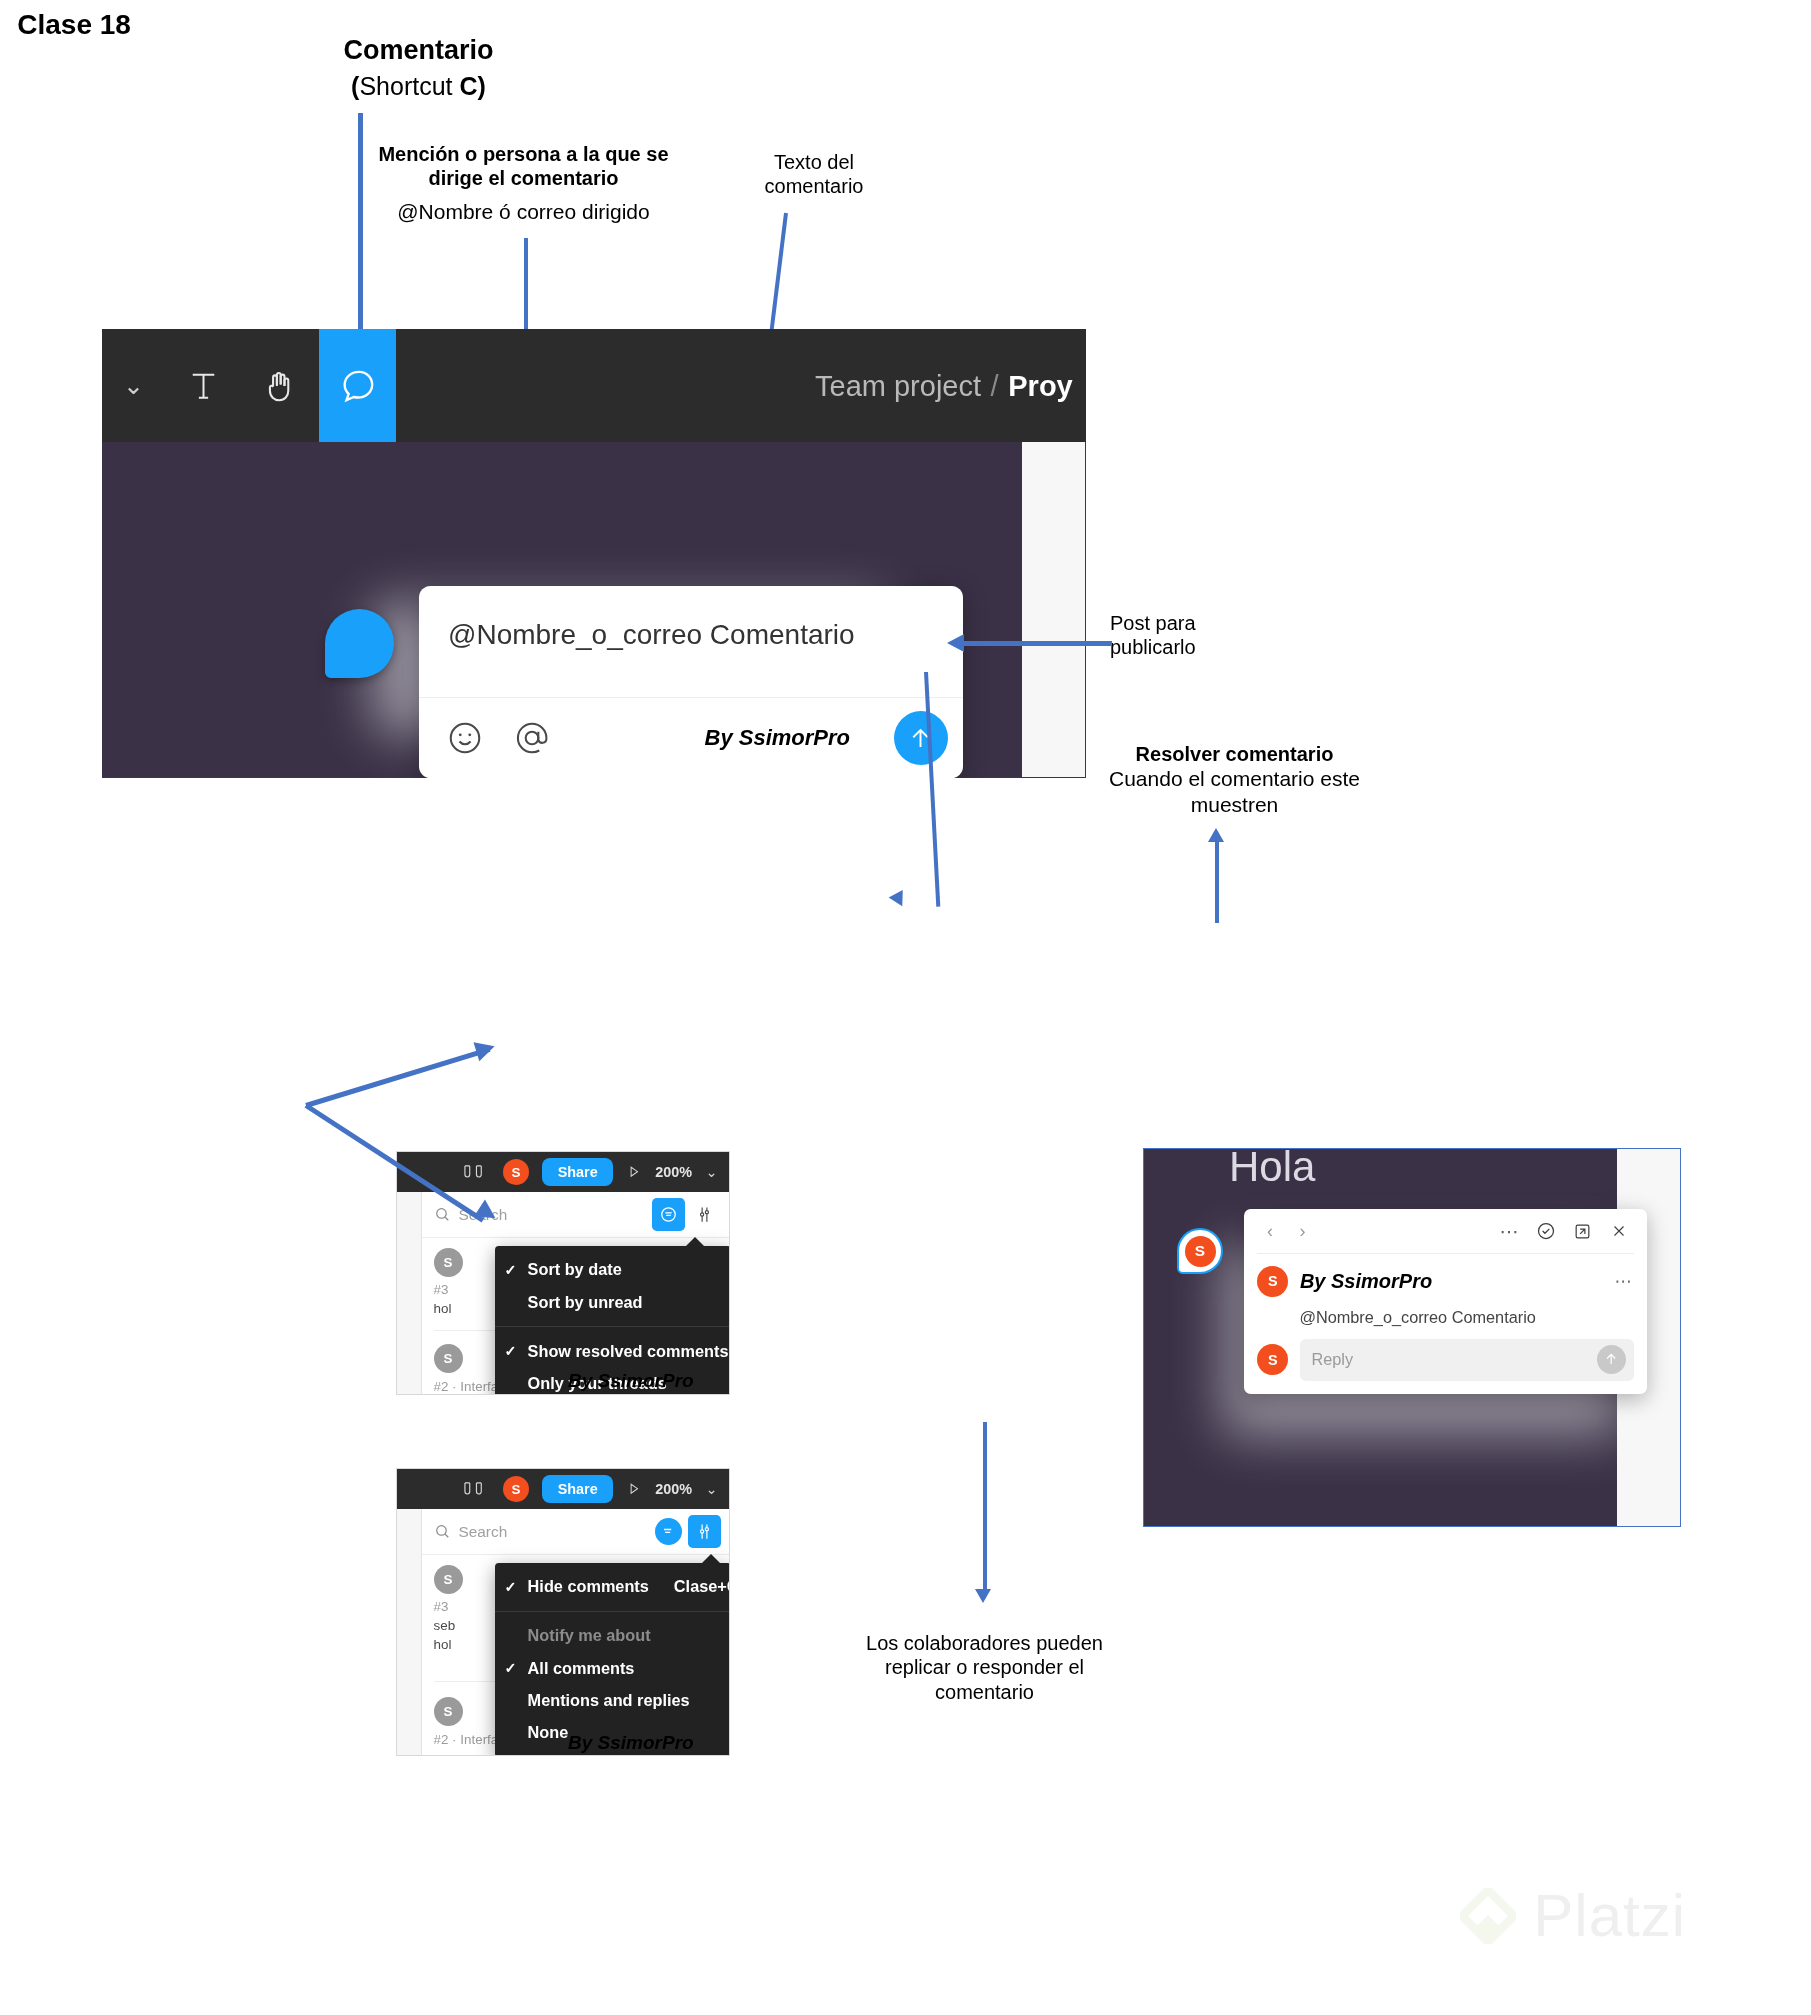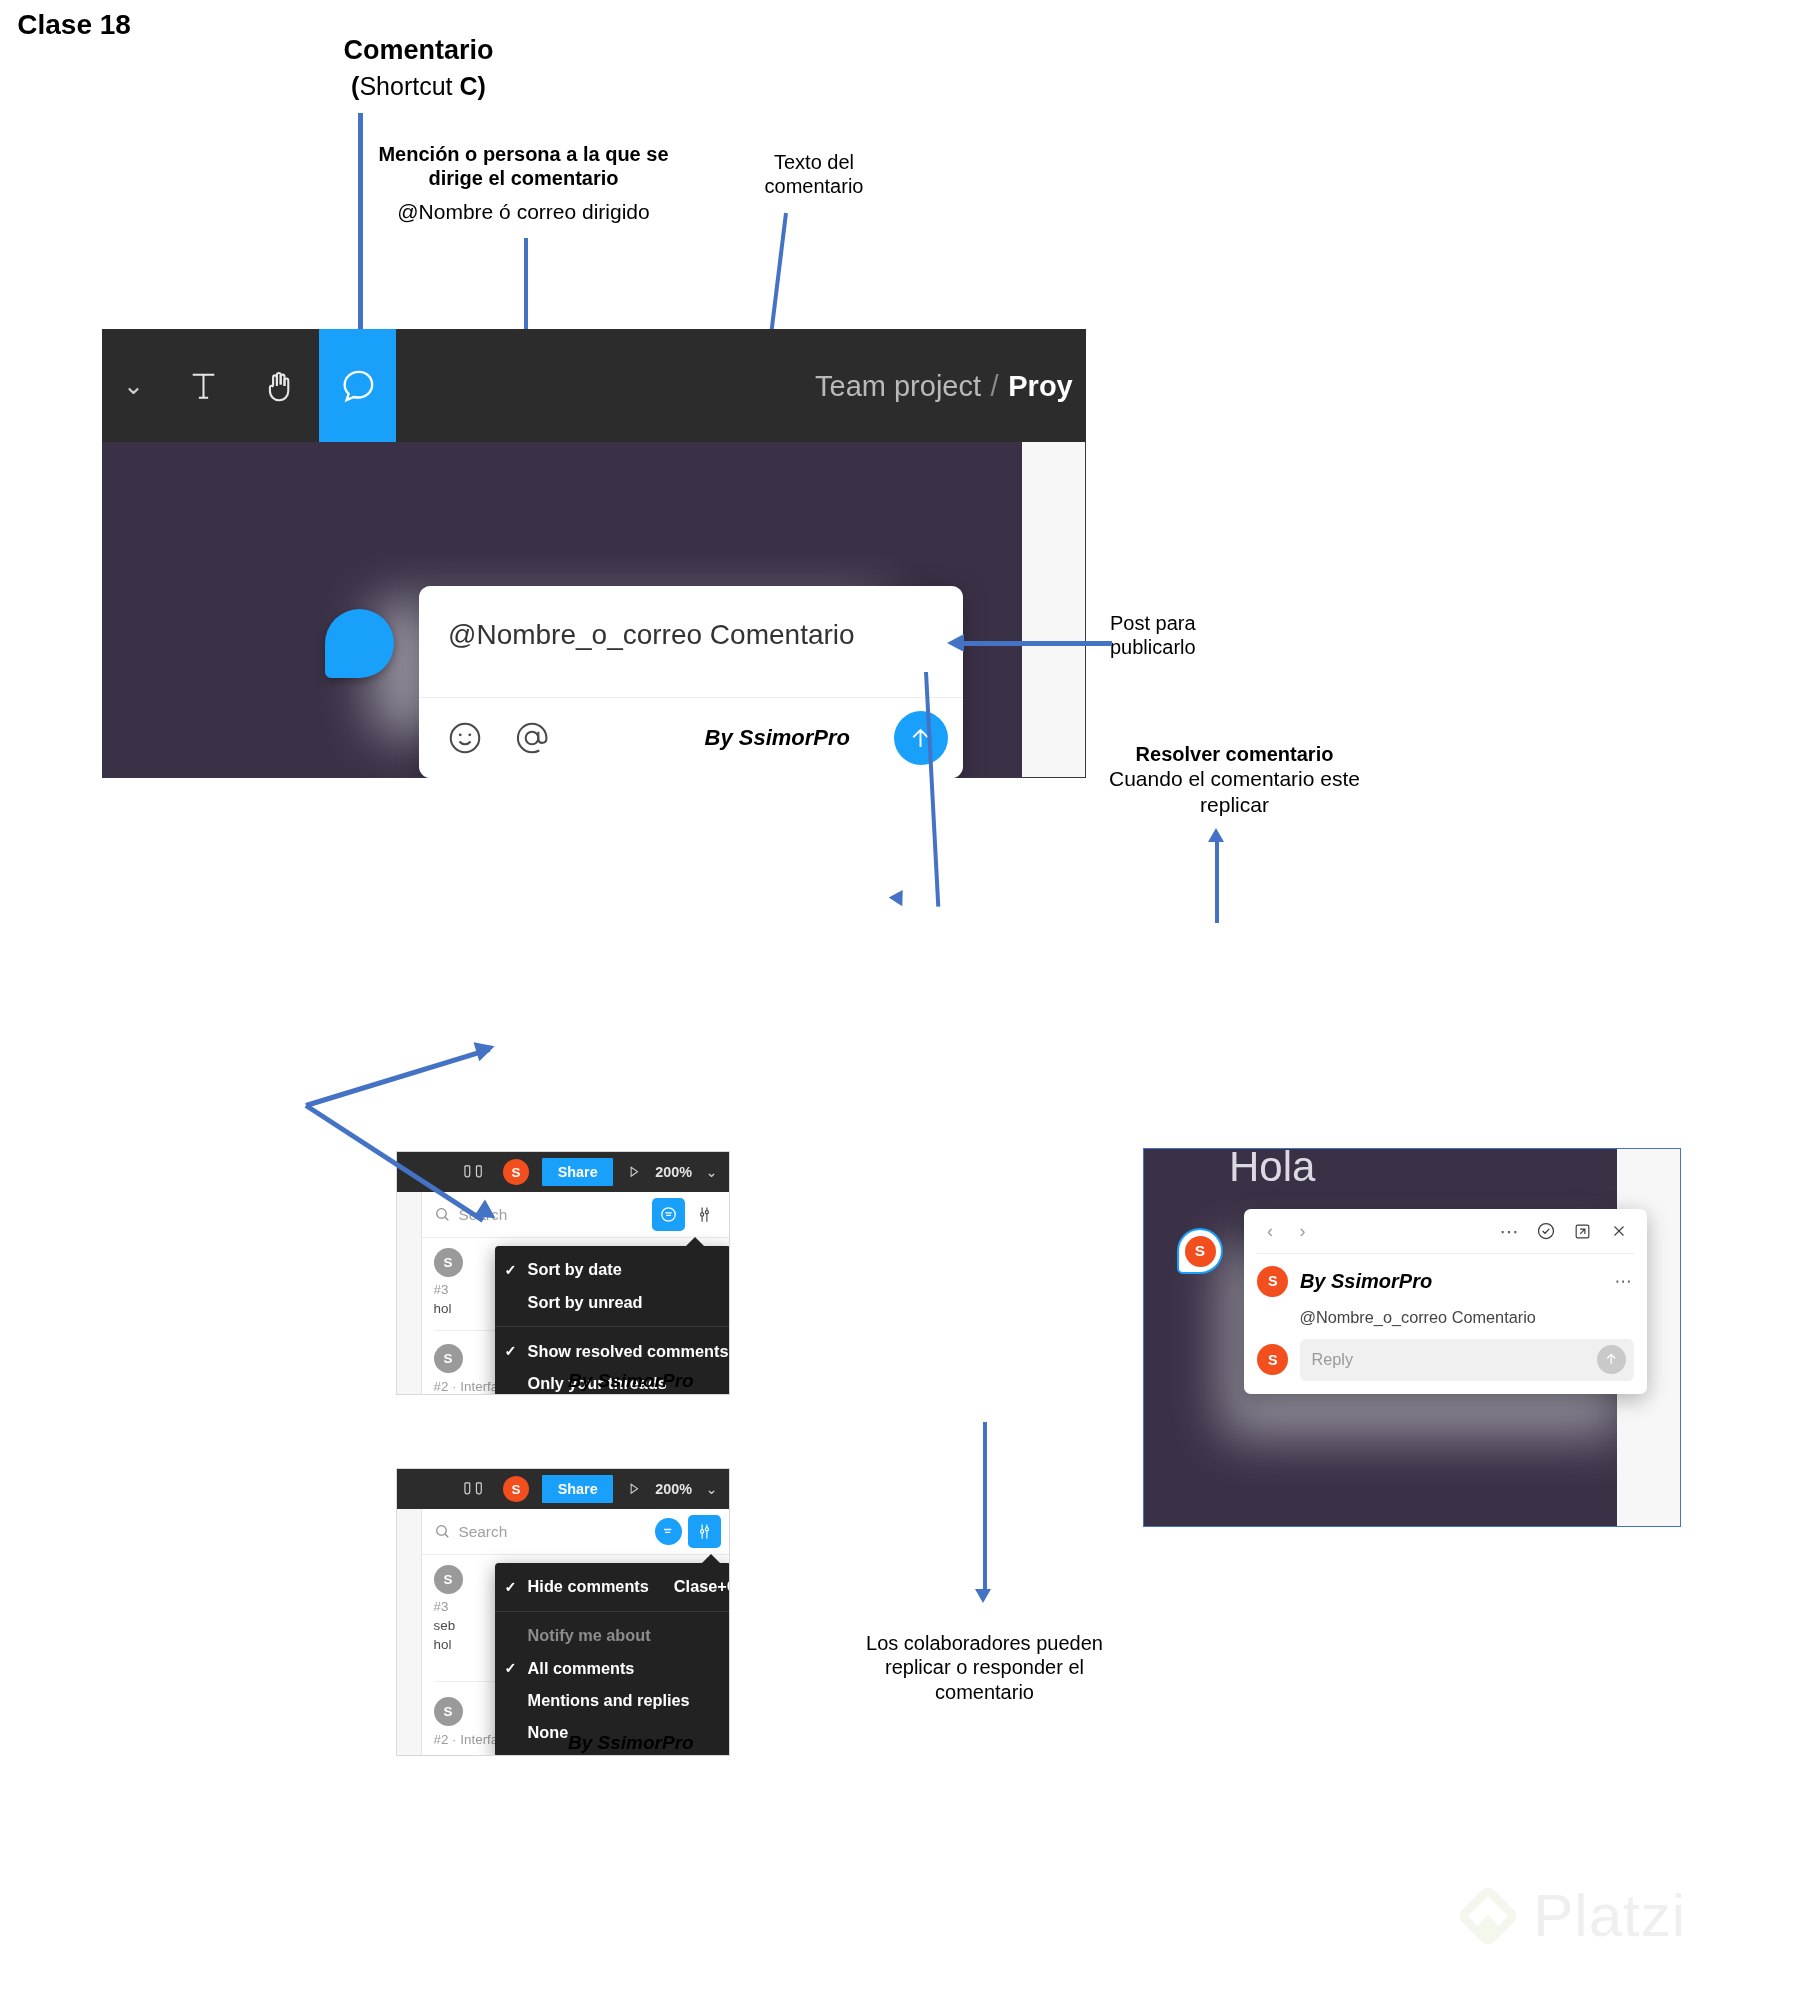--- a/index.html
+++ b/index.html
@@ -45,21 +45,21 @@
   .cb-icon { width:42px; height:42px; margin-right:25px; color:#4a4a4a; display:flex; align-items:center; justify-content:center; }
   .by-tag { font-style:italic; font-weight:bold; font-size:22px; color:#000; position:absolute; right:113px; top:50%; transform:translateY(-50%); white-space:nowrap; }
   .post-btn { position:absolute; right:15.4px; top:50%; transform:translateY(-50%); width:54px; height:54px; border-radius:50%;
       background:#18a0fb; display:flex; align-items:center; justify-content:center; }
 
   
   .panel { position:absolute; overflow:hidden; background:#fff; }
   .p-topbar { height:40px; background:#2c2c2c; display:flex; align-items:center; justify-content:flex-end; padding-right:11.5px; gap:13.4px; }
   .p-topbar .ic { color:#d6d6d6; font-size:15.4px; display:flex; align-items:center; }
   .avatar-orange { width:26px; height:26px; border-radius:50%; background:#f24e1e; color:#fff; font-size:13.4px; font-weight:bold; display:flex; align-items:center; justify-content:center; }
-  .share-btn { background:#18a0fb; color:#fff; font-size:14.4px; font-weight:bold; padding:5.8px 15.4px; border-radius:1px; }
+  .share-btn { background:#18a0fb; color:#fff; font-size:14.4px; font-weight:bold; padding:5.8px 15.4px; border-radius:8px; }
   .zoom-lbl { color:#e4e4e4; font-size:14.4px; font-weight:bold; }
 
   .p-body { position:relative; display:flex; height:calc(100% - 40px); }
   .p-gutter { width:25px; background:#f6f6f6; border-right:1px solid #e3e3e3; }
   .p-main { flex:1; position:relative; background:#fff; }
   .p-search { height:46px; display:flex; align-items:center; padding:0 7.7px; border-bottom:1px solid #ececec; }
   .p-search .sq { width:25px; color:#8b8b8b; display:flex; align-items:center; justify-content:center; }
   .p-search .sp { color:#a0a0a0; font-size:15.4px; flex:1; padding-left:3.8px; }
   .p-filter-btn { width:33px; height:33px; border-radius:4.8px; display:flex; align-items:center; justify-content:center; margin-left:3.8px; }
   .p-filter-btn.sq-blue { background:#18a0fb; }
@@ -215,21 +215,21 @@
   </div>
   <div class="line" style="left:963px; top:641px; width:149px; height:4.8px;"></div>
   <div class="arrowhead" style="left:947px; top:634px; border-top:9.6px solid transparent; border-bottom:9.6px solid transparent; border-right:17.3px solid #4472c4;"></div>
 
   <div class="line" style="left:924px; top:672px; width:3.8px; height:235px; transform:rotate(-3deg); transform-origin:top center;"></div>
   <div class="arrowhead" style="left:891px; top:893px; border-left:8.6px solid transparent; border-right:8.6px solid transparent; border-top:14.4px solid #4472c4; transform:rotate(-28deg);"></div>
 
   <div class="ann" style="left:1047px; top:742px; width:375px; font-size:20px;">
     <div class="b">Resolver comentario</div>
     <div class="n" style="font-size:21px;">Cuando el comentario este</div>
-    <div class="n" style="font-size:21px;">replicar</div>
+    <div class="n" style="font-size:21px;">muestren</div>
   </div>
   <div class="line" style="left:1215px; top:838px; width:3.8px; height:85px;"></div>
   <div class="arrowhead" style="left:1208px; top:828px; border-left:8.6px solid transparent; border-right:8.6px solid transparent; border-bottom:14.4px solid #4472c4;"></div>
 
   <div class="panel" style="left:396px; top:1151px; width:334px; height:244px; border:1px solid #d8d8d8;">
     <div class="p-topbar">
       <div class="ic">
         <svg width="29" height="15.4" viewBox="0 0 30 16" fill="none" stroke="#d6d6d6" stroke-width="1.2">
           <path d="M4 2v9a2.5 2.5 0 005 0V2M4 2h5"></path>
             <path d="M16 2v9a2.5 2.5 0 005 0V2M16 2h5"></path>

